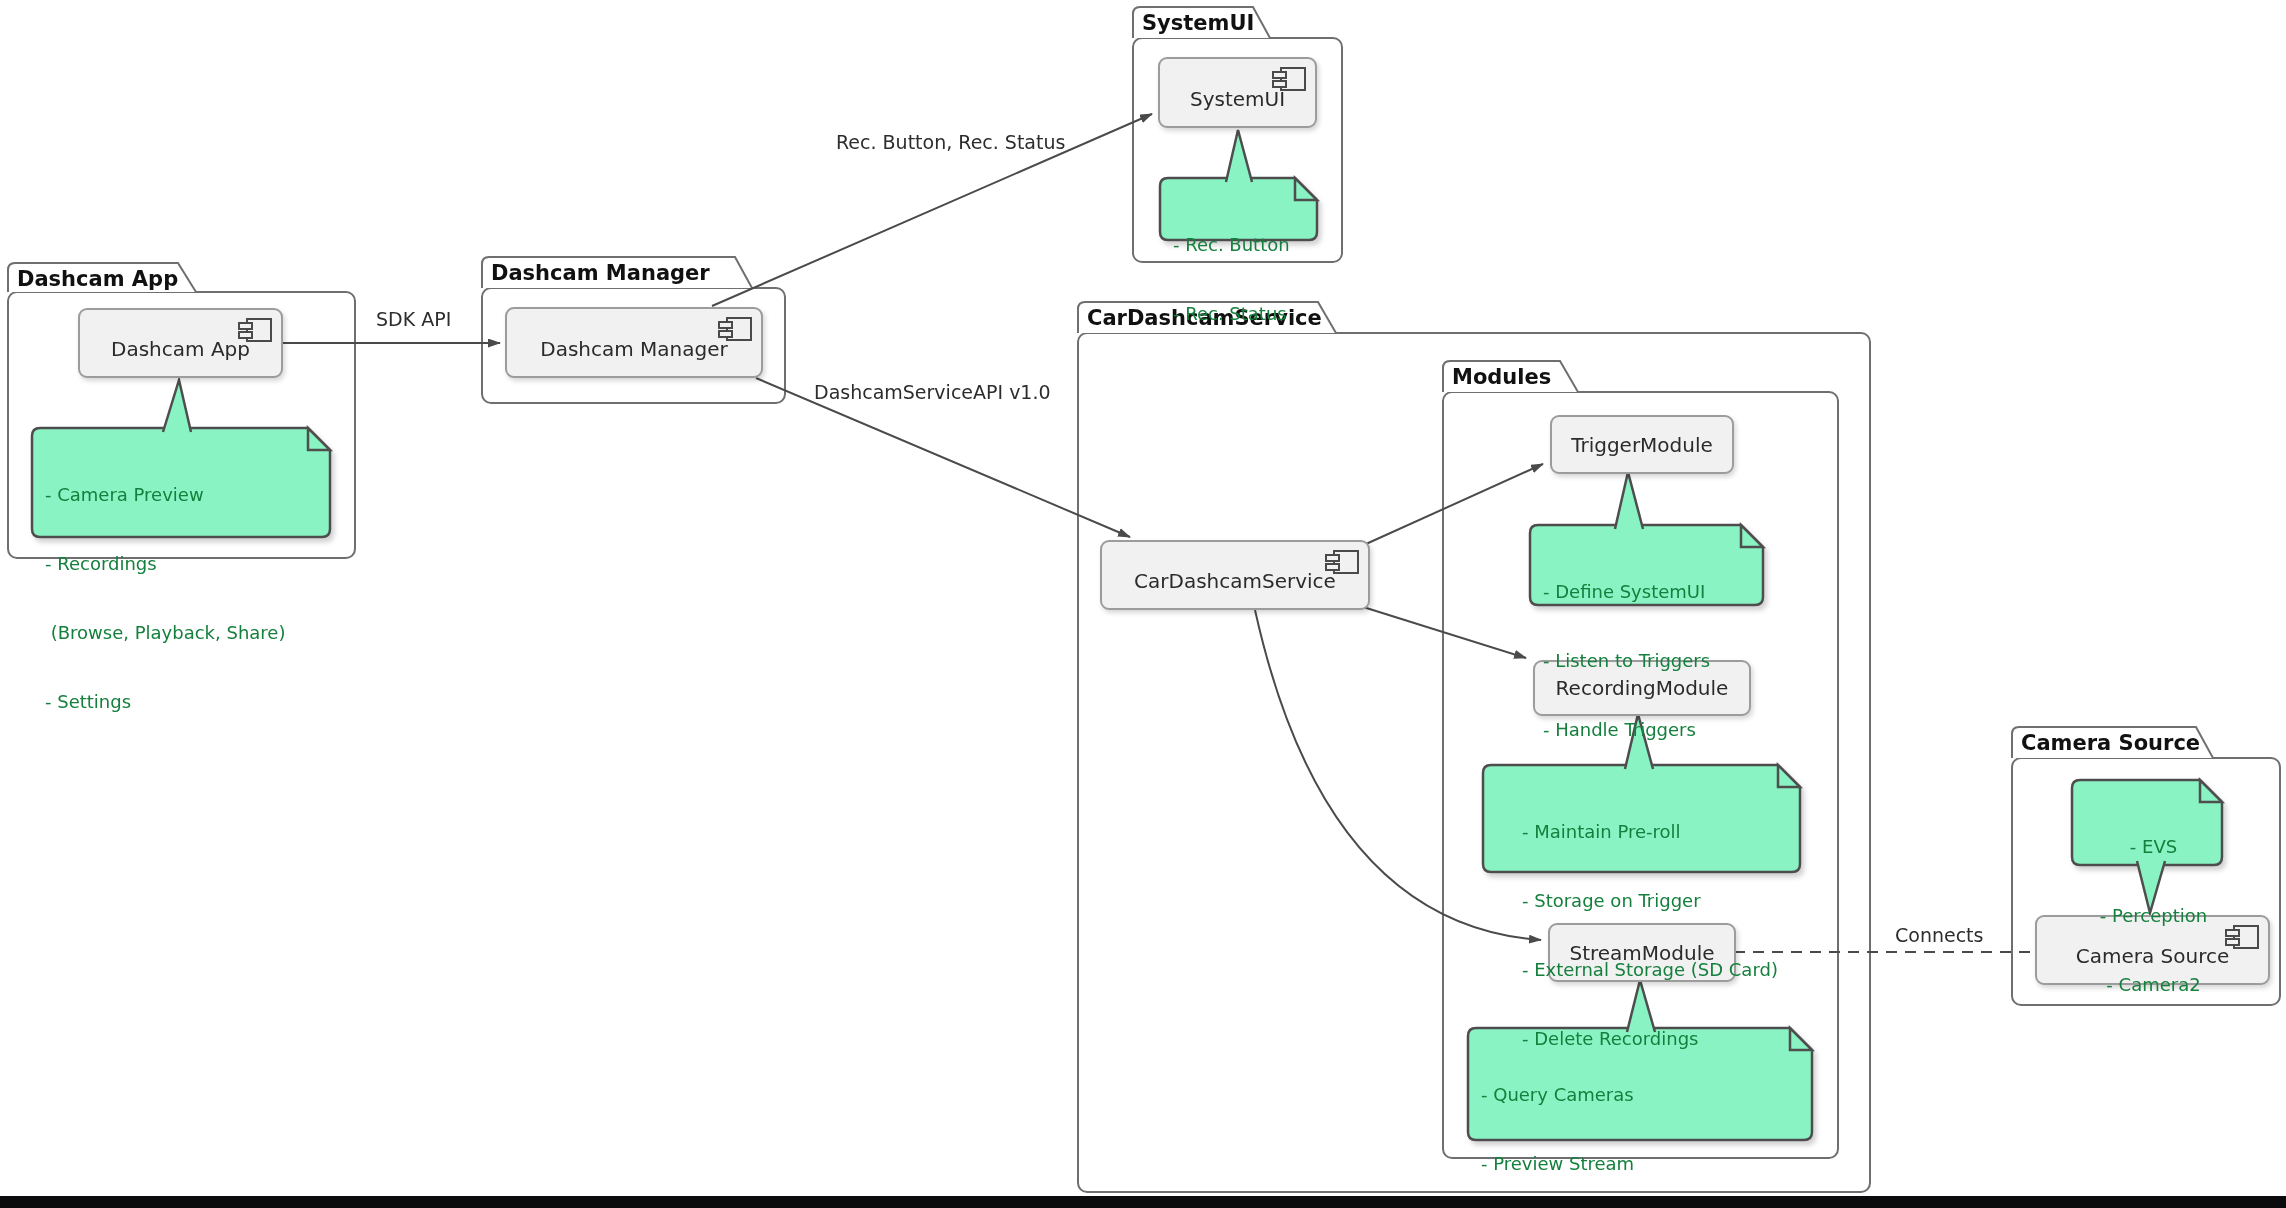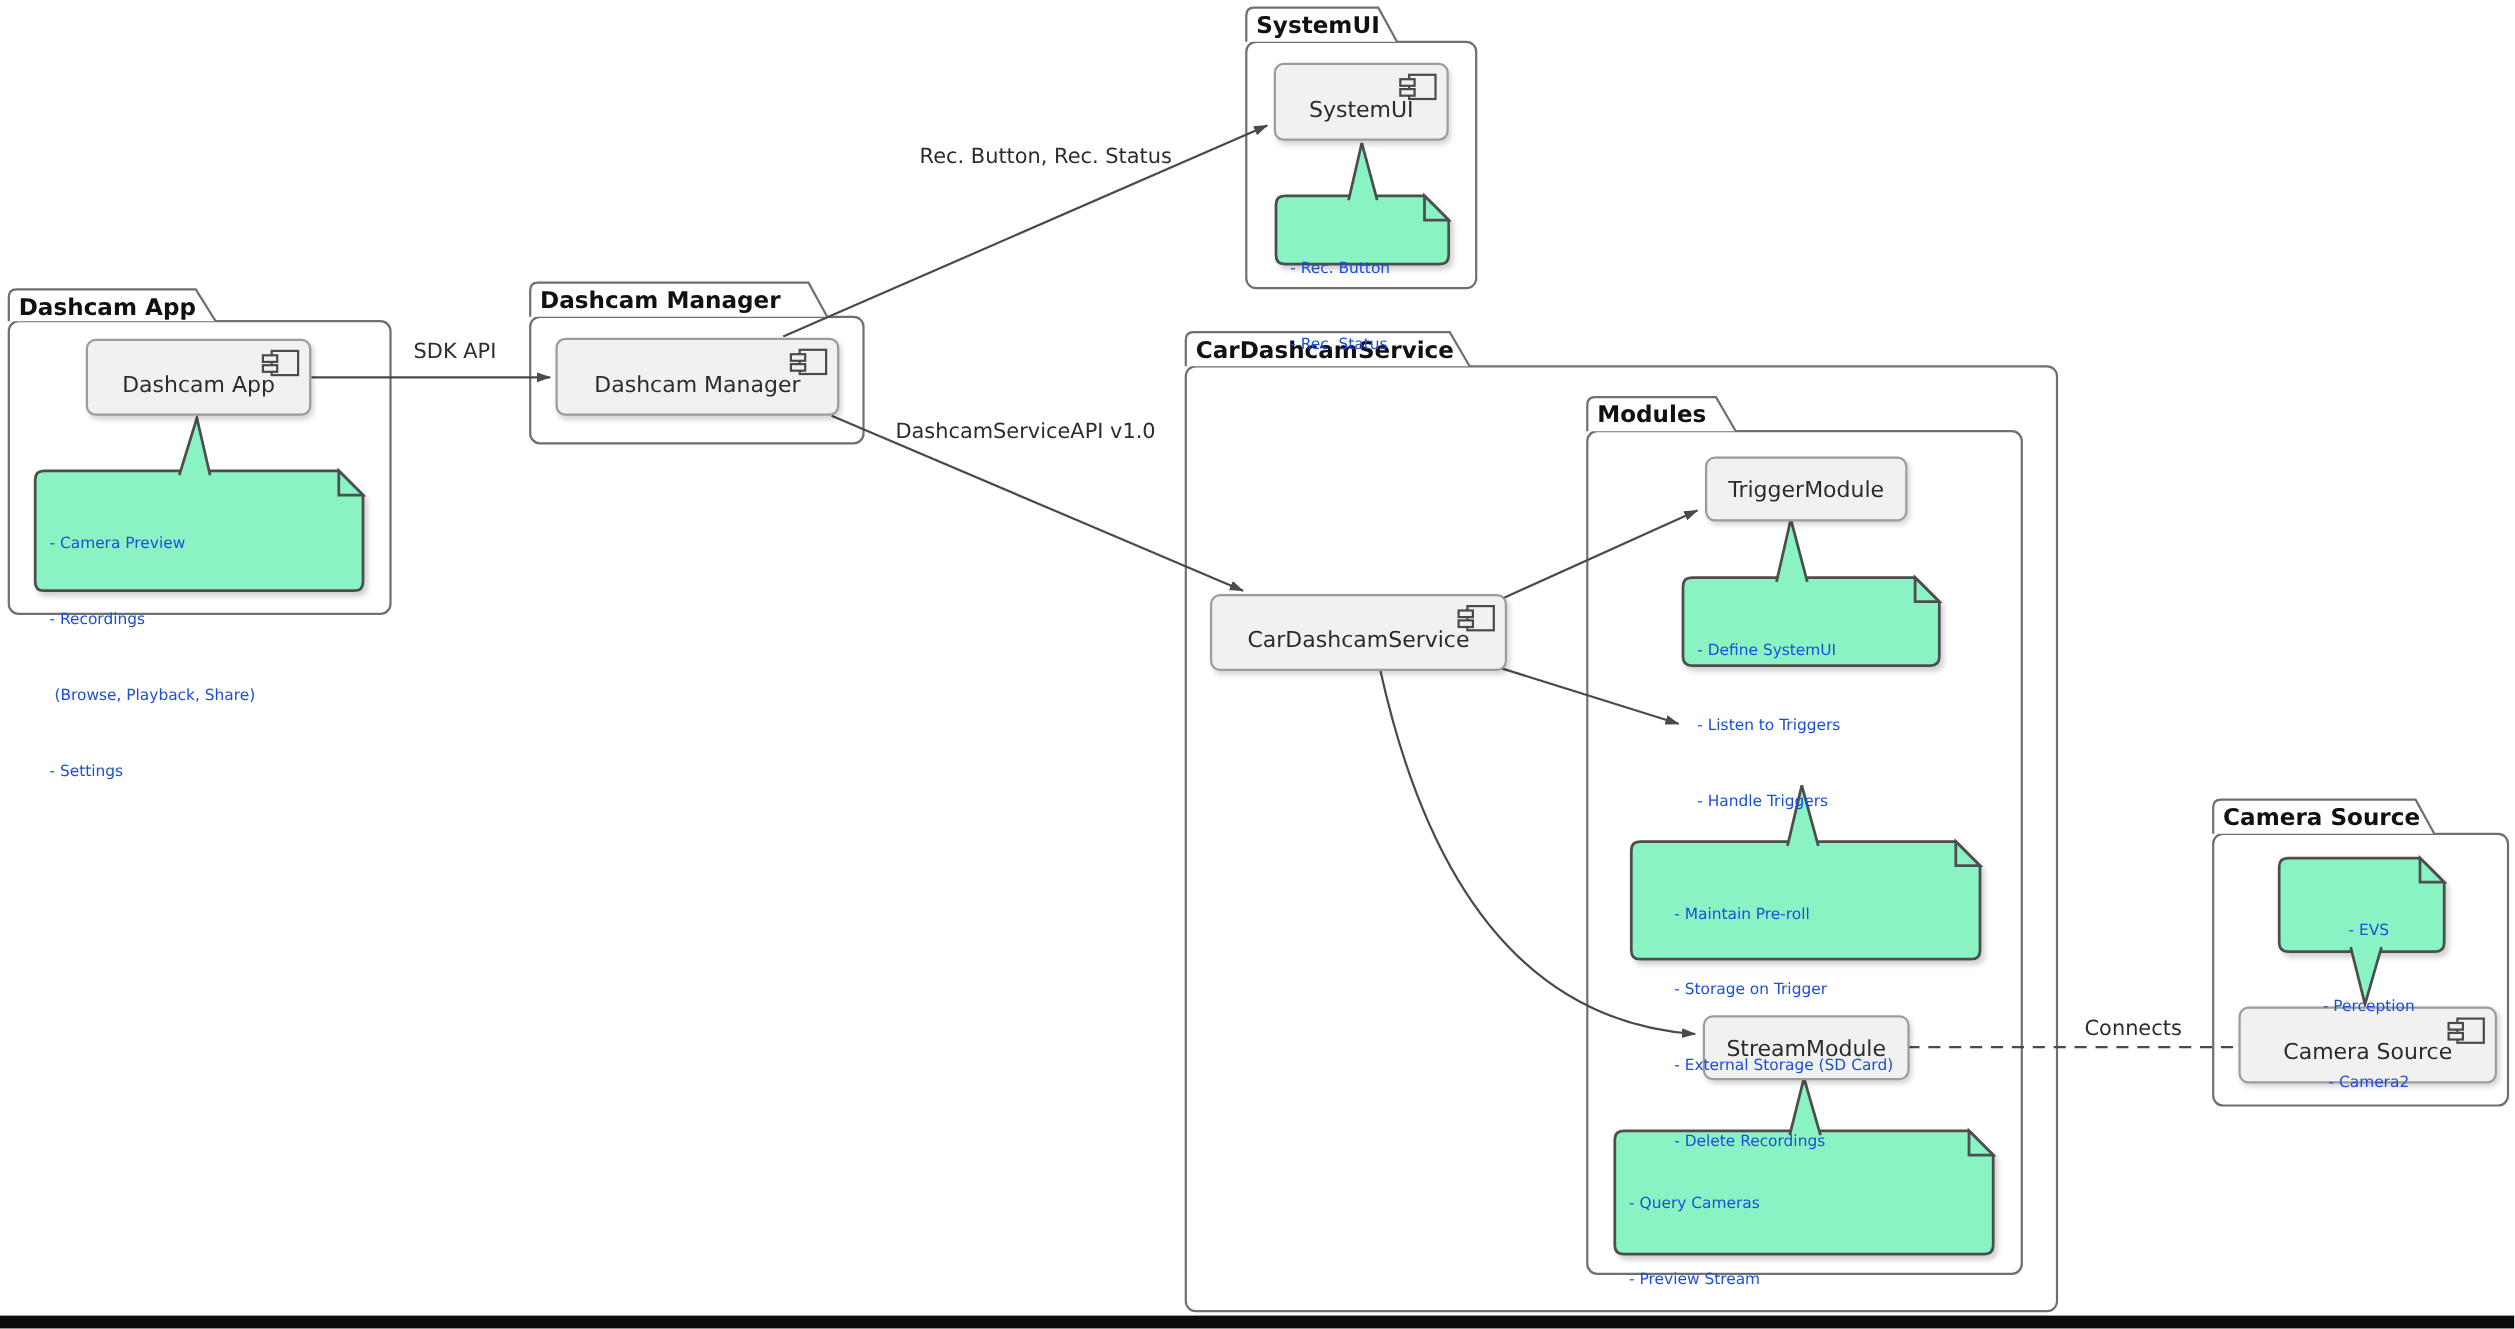--- a/index.html
+++ b/index.html
@@ -8,21 +8,21 @@
   svg.layer{position:absolute;left:0;top:0;}
 
   .pkg-label{position:absolute;font-size:21px;font-weight:700;color:#111;line-height:26px;white-space:nowrap;}
 
   .comp{position:absolute;background:#f1f1f1;border:2px solid #9c9c9c;border-radius:9px;
         box-shadow:2px 3px 5px rgba(0,0,0,.16);display:flex;align-items:center;justify-content:center;
         font-size:20px;color:#2b2b2b;white-space:nowrap;}
   .comp.has-icon{padding-top:12px;box-sizing:border-box;}
   .comp .uml-icon{position:absolute;top:7px;right:8px;}
 
-  .note-text{position:absolute;font-size:14px;line-height:23px;color:#1d4ed8;padding:9px 0 0 13px;
+  .note-text{position:absolute;font-size:18px;line-height:23px;color:#15803d;padding:9px 0 0 13px;
              box-sizing:border-box;white-space:pre;}
   .note-line{white-space:pre;}
 
   .edge-label{position:absolute;font-size:19px;color:#2d2d2d;white-space:nowrap;}
 
   .bottom-bar{position:absolute;left:0;top:1196px;width:2286px;height:12px;background:#0b0b0d;}
 </style>
 </head>
 <body>
 
@@ -140,20 +140,23 @@
           <rect x="10" y="2" width="24" height="22"></rect>
           <rect x="2" y="6" width="13" height="6"></rect>
           <rect x="2" y="15" width="13" height="6"></rect>
         </g>
       </svg>
     <span>CarDashcamService</span>
   </div>
   <div class="comp" style="left:1550px;top:415px;width:180px;height:55px;align-items:center;">
     <span>TriggerModule</span>
   </div>
+  <div class="comp" style="left:1533px;top:660px;width:214px;height:52px;">
+    <span>RecordingModule</span>
+  </div>
   <div class="comp" style="left:1548px;top:923px;width:184px;height:55px;">
     <span>StreamModule</span>
   </div>
   <div class="comp has-icon" style="left:2035px;top:915px;width:235px;height:70px;">
     <svg class="uml-icon" width="36" height="26">
         <g stroke="#4a4a4a" stroke-width="2" fill="#f1f1f1">
           <rect x="10" y="2" width="24" height="22"></rect>
           <rect x="2" y="6" width="13" height="6"></rect>
           <rect x="2" y="15" width="13" height="6"></rect>
         </g>

